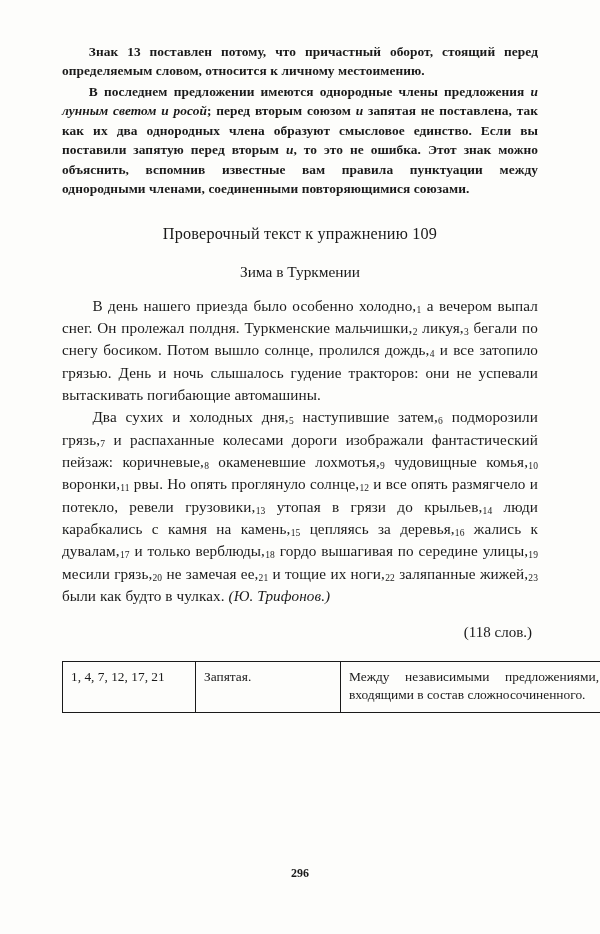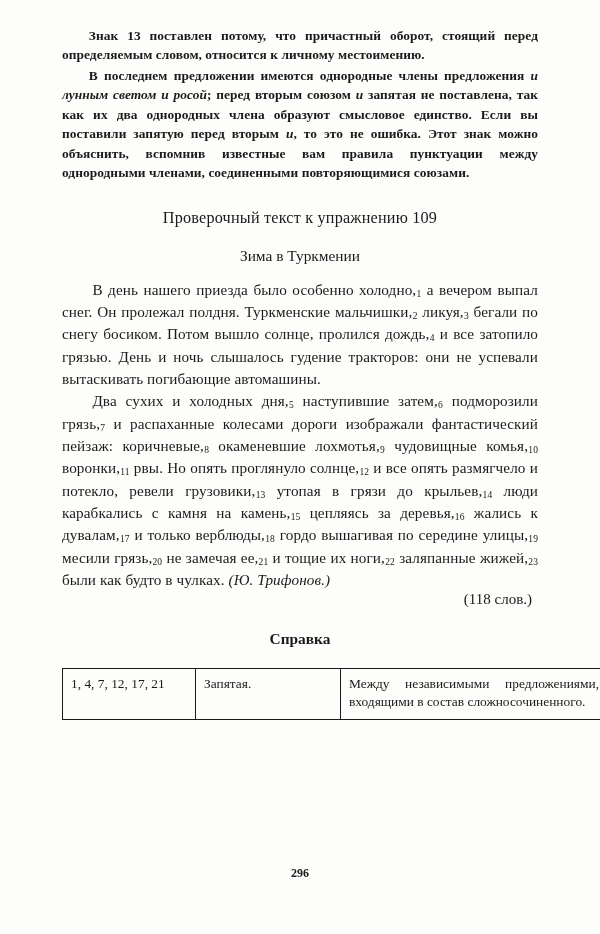--- a/index.html
+++ b/index.html
@@ -18,21 +18,21 @@
   .page {
     position: absolute;
     left: 0; top: 0;
     width: 600px;
     height: 934px;
     background: #fdfdfb;
   }
   .content {
     position: absolute;
     left: 62px;
-    top: 26px;
+    top: 42px;
     width: 476px;
   }
   p {
     margin: 0 0 0 0;
     font-size: 14.4px;
     line-height: 1.42;
     text-align: justify;
     text-indent: 2.0em;
     letter-spacing: 0.1px;
   }
@@ -72,21 +72,21 @@
     font-size: 9.5px;
     vertical-align: baseline;
     position: relative;
     bottom: -2px;
     padding-left: 0.2px;
   }
   .italic { font-style: italic; }
   .wordcount {
     text-align: right;
     font-size: 15px;
-    margin-top: 0;
+    margin-top: 17px;
     padding-right: 6px;
   }
   h2.spravka {
     font-size: 15.4px;
     font-weight: bold;
     text-align: center;
     margin: 22px 0 0 0;
   }
   .spravka-text {
     margin-top: 13px;
@@ -137,21 +137,20 @@
 
     <h3 class="sub-title">Зима в Туркмении</h3>
 
     <div class="body-text">
       <p>В день нашего приезда было особенно холодно,<sub class="marker">1</sub> а вечером выпал снег. Он пролежал полдня. Туркменские мальчишки,<sub class="marker">2</sub> ликуя,<sub class="marker">3</sub> бегали по снегу босиком. Потом вышло солнце, пролился дождь,<sub class="marker">4</sub> и все затопило грязью. День и ночь слышалось гудение тракторов: они не успевали вытаскивать погибающие автомашины.</p>
       <p>Два сухих и холодных дня,<sub class="marker">5</sub> наступившие затем,<sub class="marker">6</sub> подморозили грязь,<sub class="marker">7</sub> и распаханные колесами дороги изображали фантастический пейзаж: коричневые,<sub class="marker">8</sub> окаменевшие лохмотья,<sub class="marker">9</sub> чудовищные комья,<sub class="marker">10</sub> воронки,<sub class="marker">11</sub> рвы. Но опять проглянуло солнце,<sub class="marker">12</sub> и все опять размягчело и потекло, ревели грузовики,<sub class="marker">13</sub> утопая в грязи до крыльев,<sub class="marker">14</sub> люди карабкались с камня на камень,<sub class="marker">15</sub> цепляясь за деревья,<sub class="marker">16</sub> жались к дувалам,<sub class="marker">17</sub> и только верблюды,<sub class="marker">18</sub> гордо вышагивая по середине улицы,<sub class="marker">19</sub> месили грязь,<sub class="marker">20</sub> не замечая ее,<sub class="marker">21</sub> и тощие их ноги,<sub class="marker">22</sub> заляпанные жижей,<sub class="marker">23</sub> были как будто в чулках. <span class="italic">(Ю. Трифонов.)</span></p>
     </div>
 
     <div class="wordcount">(118 слов.)</div>
 
-    <h2 class="spravka">Справка</h2>
 
 
     <table class="ref">
       <tbody>
         <tr>
           <td class="c1">1, 4, 7, 12, 17, 21</td>
           <td class="c2">Запятая.</td>
           <td class="c3">Между независимыми предложениями, входящими в состав сложносочиненного.</td>
         </tr>
       </tbody>

